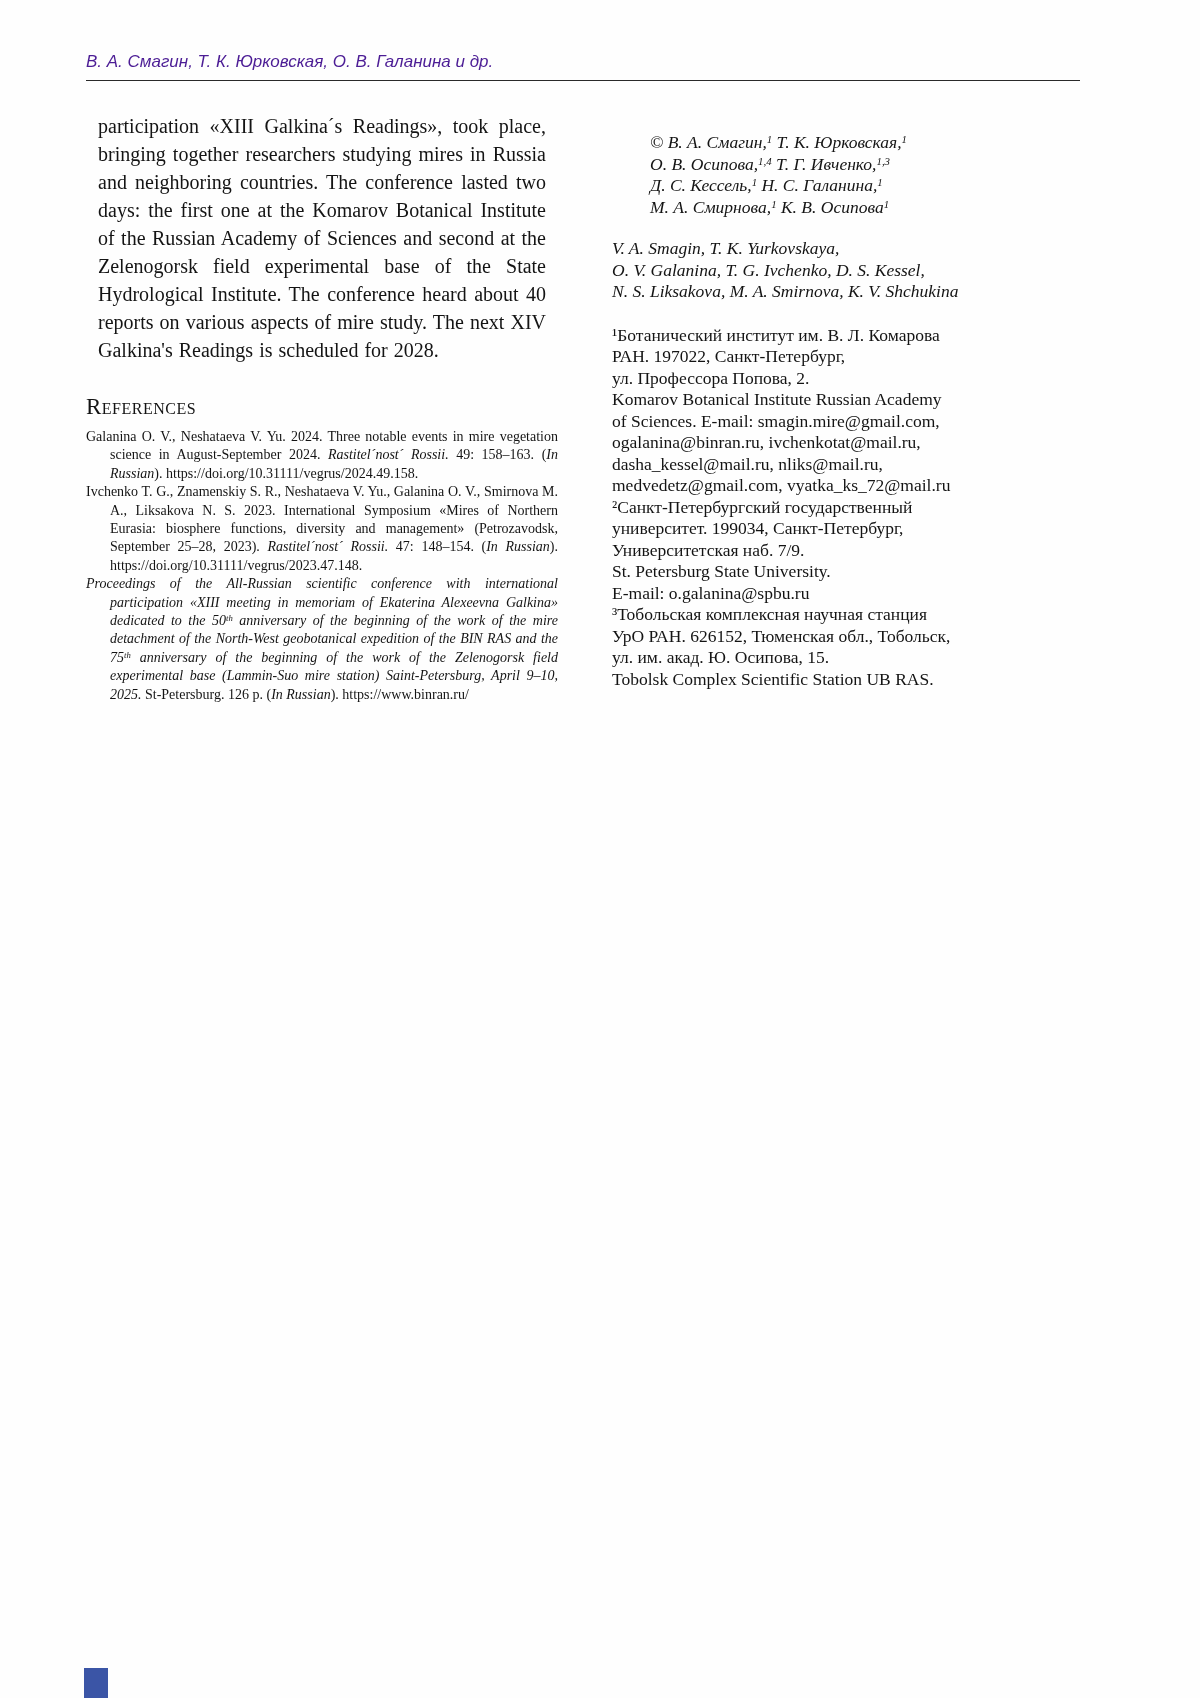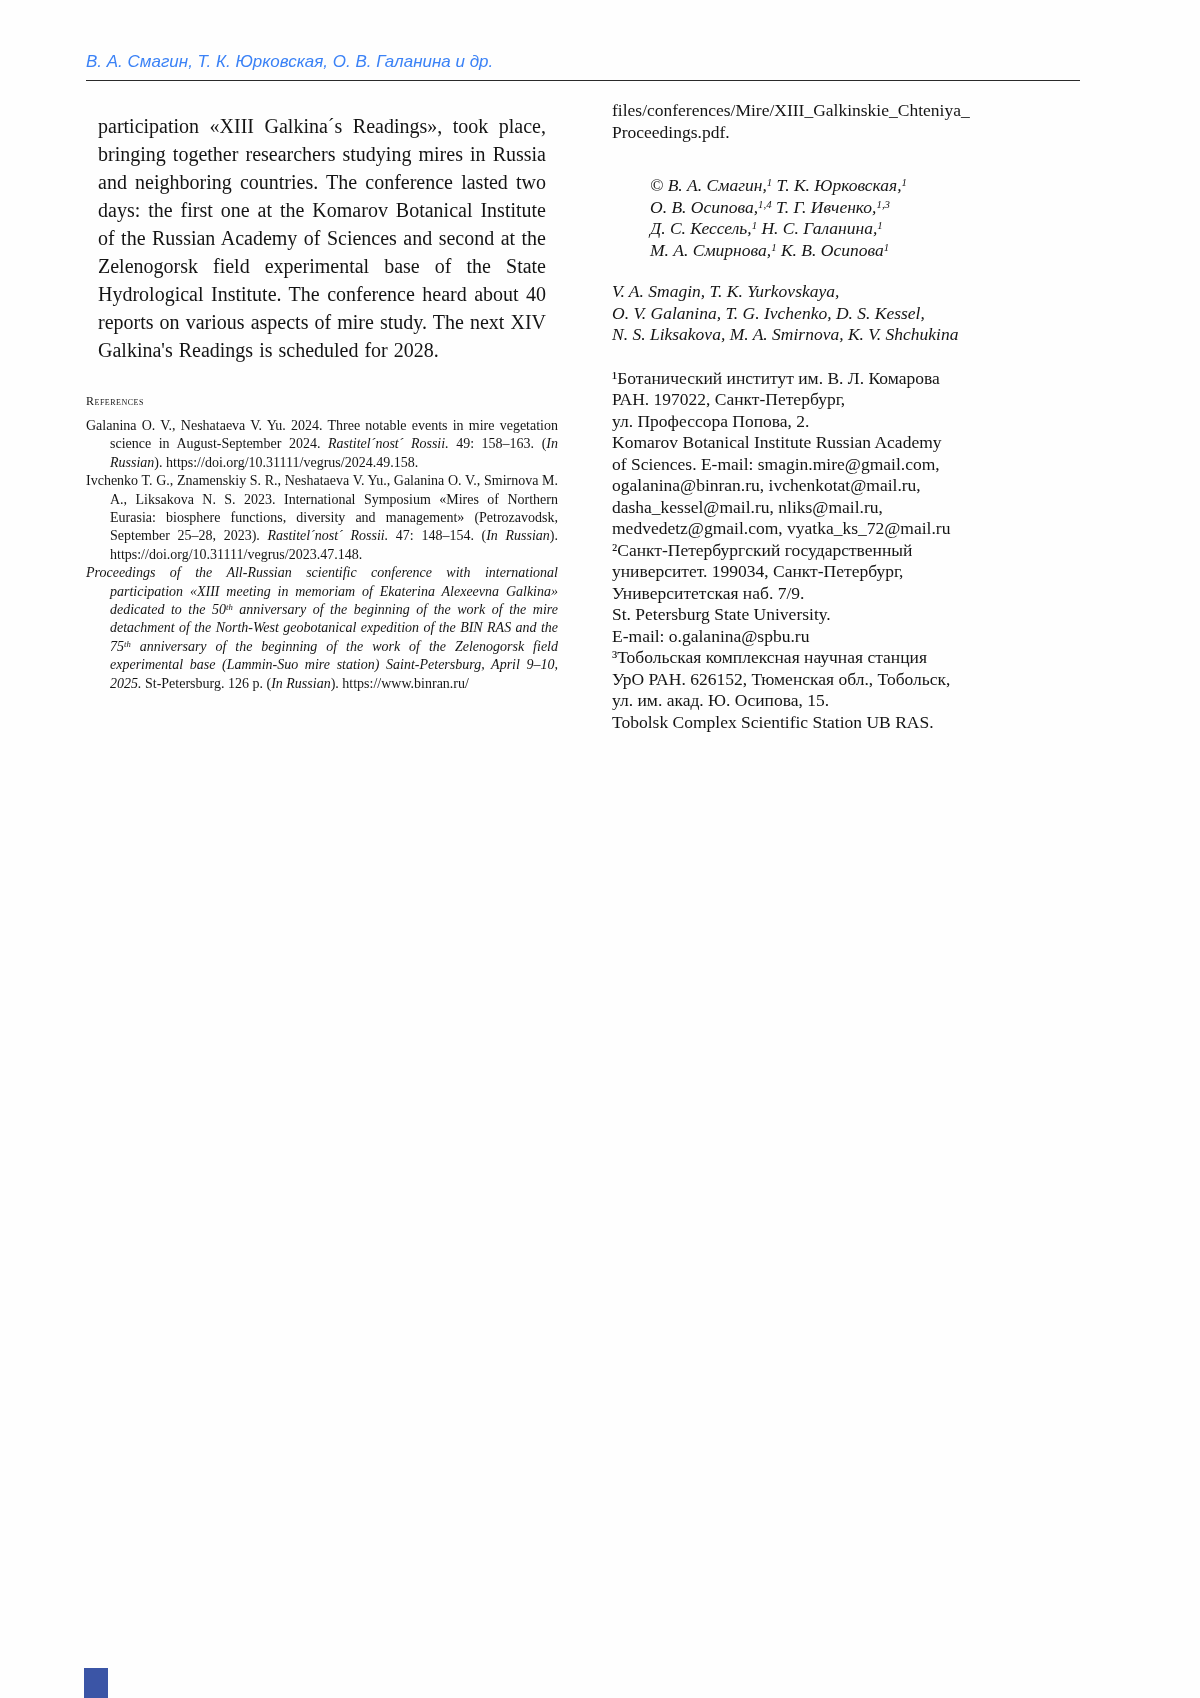--- a/index.html
+++ b/index.html
@@ -9,39 +9,39 @@
     background:#fefefe;
     font-family:"Liberation Serif", serif;
     color:#141414;
     overflow:hidden;
   }
   .running-header {
     position:absolute; left:86px; top:52px; width:994px;
     font-family:"Liberation Sans", sans-serif;
     font-style:italic;
     font-size:17px;
-    color:#3b82f6;
+    color:#4c1d95;
   }
   .header-rule {
     position:absolute; left:86px; top:80px; width:994px;
     border-top:1.6px solid #2a2a2a;
     height:0;
   }
   .col-left {
     position:absolute; left:86px; top:100px; width:472px;
   }
   .intro {
     margin:12px;
     font-size:20px; line-height:28px;
     text-align:justify;
     word-spacing:1px;
   }
   .refs-heading {
     margin:30px 0 8px 0;
-    font-size:12px; font-weight:normal;
+    font-size:23px; font-weight:normal;
     font-variant:small-caps;
     letter-spacing:0.5px;
   }
   .ref {
     font-size:14px; line-height:18.4px;
     text-align:justify;
     padding-left:24px; text-indent:-24px;
     margin:0;
   }
   .col-right {
@@ -91,22 +91,20 @@
     <h2 class="refs-heading">References</h2>
 
     <div class="ref"><span>Galanina O. V., Neshataeva V. Yu. 2024. Three notable events in mire vegetation science in August-September 2024. </span><span class="it">Rastitel´nost´ Rossii.</span><span> 49: 158–163. (</span><span class="it">In Russian</span><span>). https://doi.org/10.31111/vegrus/2024.49.158.</span></div>
 
     <div class="ref"><span>Ivchenko T. G., Znamenskiy S. R., Neshataeva V. Yu., Galanina O. V., Smirnova M. A., Liksakova N. S. 2023. International Symposium «Mires of Northern Eurasia: biosphere functions, diversity and management» (Petrozavodsk, September 25–28, 2023). </span><span class="it">Rastitel´nost´ Rossii.</span><span> 47: 148–154. (</span><span class="it">In Russian</span><span>). https://doi.org/10.31111/vegrus/2023.47.148.</span></div>
 
     <div class="ref"><span class="it">Proceedings of the All-Russian scientific conference with international participation «XIII meeting in memoriam of Ekaterina Alexeevna Galkina» dedicated to the 50</span><span class="it sup">th</span><span class="it"> anniversary of the beginning of the work of the mire detachment of the North-West geobotanical expedition of the BIN RAS and the 75</span><span class="it sup">th</span><span class="it"> anniversary of the beginning of the work of the Zelenogorsk field experimental base (Lammin-Suo mire station) Saint-Petersburg, April 9–10, 2025.</span><span> St-Petersburg. 126 p. (</span><span class="it">In Russian</span><span>). https://www.binran.ru/</span></div>
   </div>
 
   <div class="col-right">
-    <div class="url-block">files/conferences/Mire/XIII_Galkinskie_Chteniya_
-Proceedings.pdf.</div>
 
     <div class="copyright"><span>© В. А. Смагин,</span><span class="sup">1</span><span> Т. К. Юрковская,</span><span class="sup">1</span><span>
 </span><span>О. В. Осипова,</span><span class="sup">1,4</span><span> Т. Г. Ивченко,</span><span class="sup">1,3</span><span>
 </span><span>Д. С. Кессель,</span><span class="sup">1</span><span> Н. С. Галанина,</span><span class="sup">1</span><span>
 </span><span>М. А. Смирнова,</span><span class="sup">1</span><span> К. В. Осипова</span><span class="sup">1</span></div>
 
     <div class="latin-authors">V. A. Smagin, T. K. Yurkovskaya,
 O. V. Galanina, T. G. Ivchenko, D. S. Kessel,
 N. S. Liksakova, M. A. Smirnova, K. V. Shchukina</div>
 

